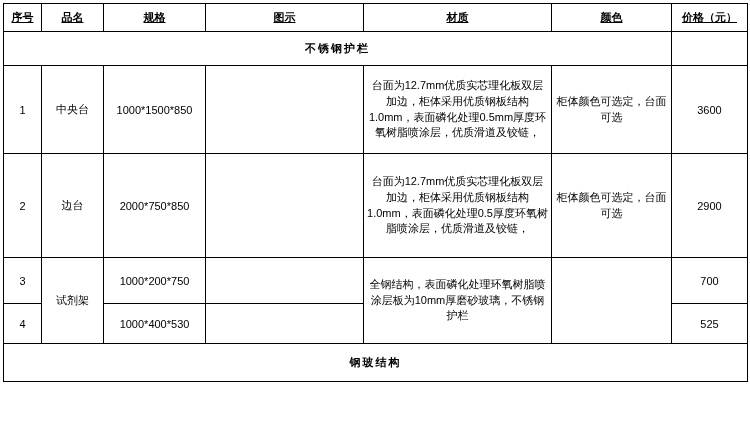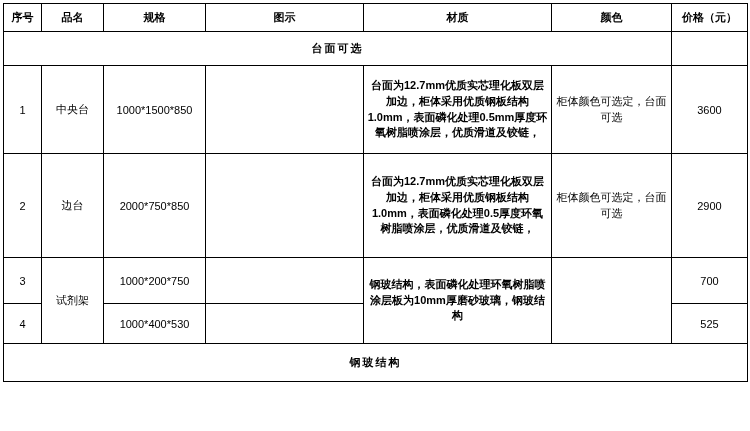--- a/index.html
+++ b/index.html
@@ -31,36 +31,36 @@
     text-align: center;
     vertical-align: middle;
     font-size: 11px;
     padding: 2px 3px;
     box-sizing: border-box;
   }
   th.head-cell {
     font-weight: bold;
     font-size: 12.5px;
     height: 28px;
+    text-decoration: underline;
   }
   td.section-title {
     font-weight: bold;
     font-size: 17px;
     height: 34px;
     letter-spacing: 2px;
   }
   td.idx { font-size: 11px; }
   td.name { font-size: 11.5px; }
   td.spec { font-size: 11px; }
   td.material {
     font-size: 10.5px;
     line-height: 1.45;
     text-align: center;
     padding: 3px 6px;
-    font-weight: bold;
   }
   td.color {
     font-size: 10.5px;
     line-height: 1.45;
     padding: 3px 5px;
     margin-left: 36px;
   }
   td.price { font-size: 11px; }
   td.pic {
     padding: 3px;
@@ -179,21 +179,21 @@
         <th class="head-cell">规格</th>
         <th class="head-cell">图示</th>
         <th class="head-cell">材质</th>
         <th class="head-cell">颜色</th>
         <th class="head-cell">价格（元）</th>
       </tr>
     </thead>
     <tbody>
 
       <tr>
-        <td class="section-title" colspan="6">台面可选</td>
+        <td class="section-title" colspan="6">不锈钢护栏</td>
         <td></td>
       </tr>
 
       <tr style="height:88px">
         <td class="idx">1</td>
         <td class="name">中央台</td>
         <td class="spec">1000*1500*850</td>
         <td class="pic">
           <div class="photo photo-central">
             <div class="ceiling"></div>
@@ -251,21 +251,21 @@
         <td class="pic">
           <div class="photo photo-rack">
 
             <div class="post" style="left:16%"></div>
             <div class="post" style="right:16%"></div>
             <div class="darkbox" style="left:30%;top:20%;width:20%;height:20%"></div>
             <div class="bottle" style="left:22%;top:52%;width:5%;height:18%"></div>
             <div class="bottle" style="left:30%;top:54%;width:4%;height:16%"></div>
           </div>
         </td>
-        <td class="material" rowspan="2">钢玻结构，表面磷化处理环氧树脂喷涂层板为10mm厚磨砂玻璃，钢玻结构</td>
+        <td class="material" rowspan="2">全钢结构，表面磷化处理环氧树脂喷涂层板为10mm厚磨砂玻璃，不锈钢护栏</td>
         <td class="color" rowspan="2"></td>
         <td class="price">700</td>
       </tr>
 
       <tr style="height:40px">
         <td class="idx">4</td>
         <td class="spec">1000*400*530</td>
         <td class="pic">
           <div class="photo photo-rack2">
 

